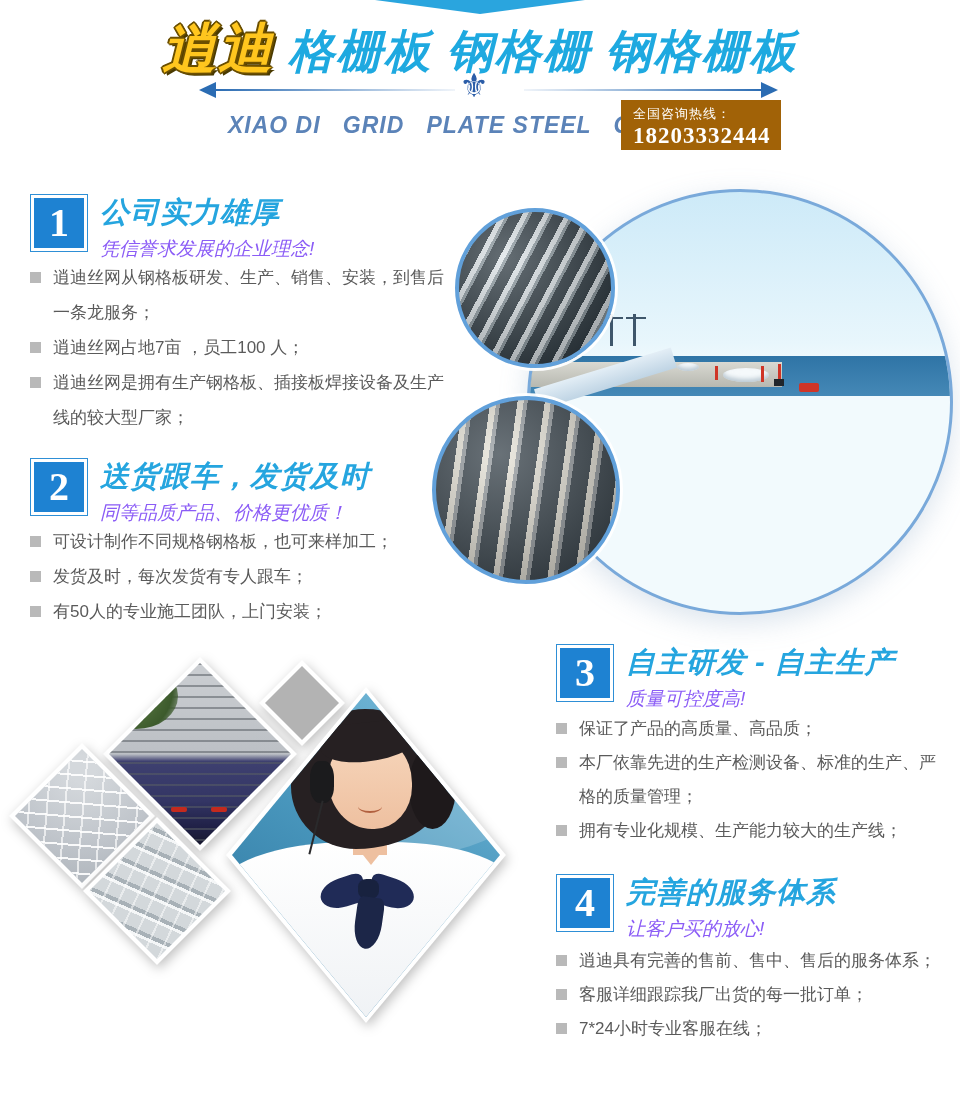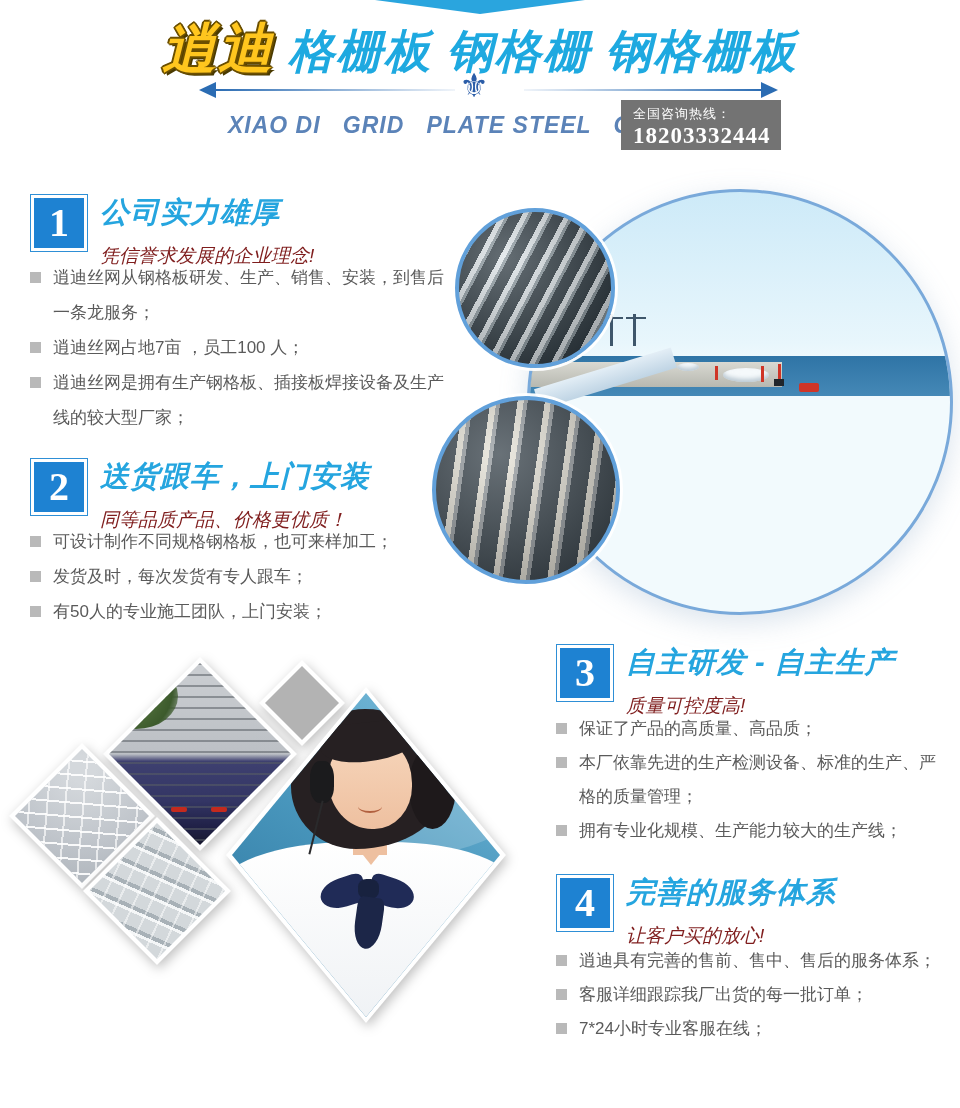--- a/index.html
+++ b/index.html
@@ -20,33 +20,33 @@
   .arrow-line.left { left:215px; width:240px; background:linear-gradient(90deg,#2b6cb3,rgba(130,165,210,.12)); }
   .arrow-line.right { left:524px; width:238px; background:linear-gradient(270deg,#2b6cb3,rgba(130,165,210,.12)); }
   .arrow-head { position:absolute; width:0; height:0; top:82px; border-top:8px solid transparent; border-bottom:8px solid transparent; }
   .arrow-head.left  { left:199px; border-right:17px solid #2b6cb3; }
   .arrow-head.right { left:761px; border-left:17px solid #2b6cb3; }
   .ornament { position:absolute; left:446px; top:66px; width:56px; height:40px;
     text-align:center; font-size:33px; line-height:40px; color:#2b5da8; }
   .sub-en { position:absolute; left:228px; top:112px; font-style:italic; font-weight:700;
     font-size:23px; color:#5b83b8; letter-spacing:1px; white-space:pre; }
   .hotline { position:absolute; left:621px; top:100px; width:160px; height:50px;
-    background:#737373; color:#fff; padding:5px 0 0 12px; }
+    background:#a16207; color:#fff; padding:5px 0 0 12px; }
   .hotline .lab { font-size:13px; letter-spacing:1px; }
   .hotline .num { font-family:"Liberation Serif","DejaVu Serif",serif; font-weight:700;
     font-size:23px; letter-spacing:1px; line-height:25px; }
 
   
   .sec { position:absolute; display:flex; align-items:flex-start; }
   .numbox { width:58px; height:58px; border:1px solid #2e8fd6; padding:3px; background:#fff; flex:0 0 auto; }
   .numinner { width:100%; height:100%; background:#1e82d2; color:#fff; text-align:center;
     font-family:"Liberation Serif","DejaVu Serif",serif; font-weight:700; font-size:40px; line-height:50px; }
   .sec-titles { margin-left:12px; padding-top:1px;font-style:italic; }
   .sec-titles h2 { font-size:29px; font-weight:700; color:#25a5df; line-height:34px; letter-spacing:1px; }
-  .sec-titles p { font-size:19px; color:#7f1d1d; line-height:24px; margin-top:15px; }
+  .sec-titles p { font-size:19px; color:#8b5cf6; line-height:24px; margin-top:8px; }
 
   
   .bullets { position:absolute; list-style:none; }
   .bullets li { display:flex; align-items:flex-start; }
   .bullets .sq { flex:0 0 auto; width:11px; height:11px; background:#b9b9b9; margin:12px 12px 0 0; }
   .bullets .txt { font-size:17px; color:#5a5a5a; line-height:35px; }
   .bullets.tight .txt { line-height:34px; }
   .bullets.tight .sq { margin-top:11px; }
 
   
@@ -194,21 +194,21 @@
         <span class="sq"></span>
         <span class="txt">逍迪丝网是拥有生产钢格板、插接板焊接设备及生产线的较大型厂家；</span>
       </li>
   </ul>
 
   <div class="sec" style="left:30px; top:458px;">
     <div class="numbox">
       <div class="numinner">2</div>
     </div>
     <div class="sec-titles">
-      <h2>送货跟车，上门安装</h2>
+      <h2>送货跟车，发货及时</h2>
       <p>同等品质产品、价格更优质！</p>
     </div>
   </div>
   <ul class="bullets" style="left:30px; top:524px; width:414px;">
     <li>
         <span class="sq"></span>
         <span class="txt">可设计制作不同规格钢格板，也可来样加工；</span>
       </li>
     <li>
         <span class="sq"></span>

